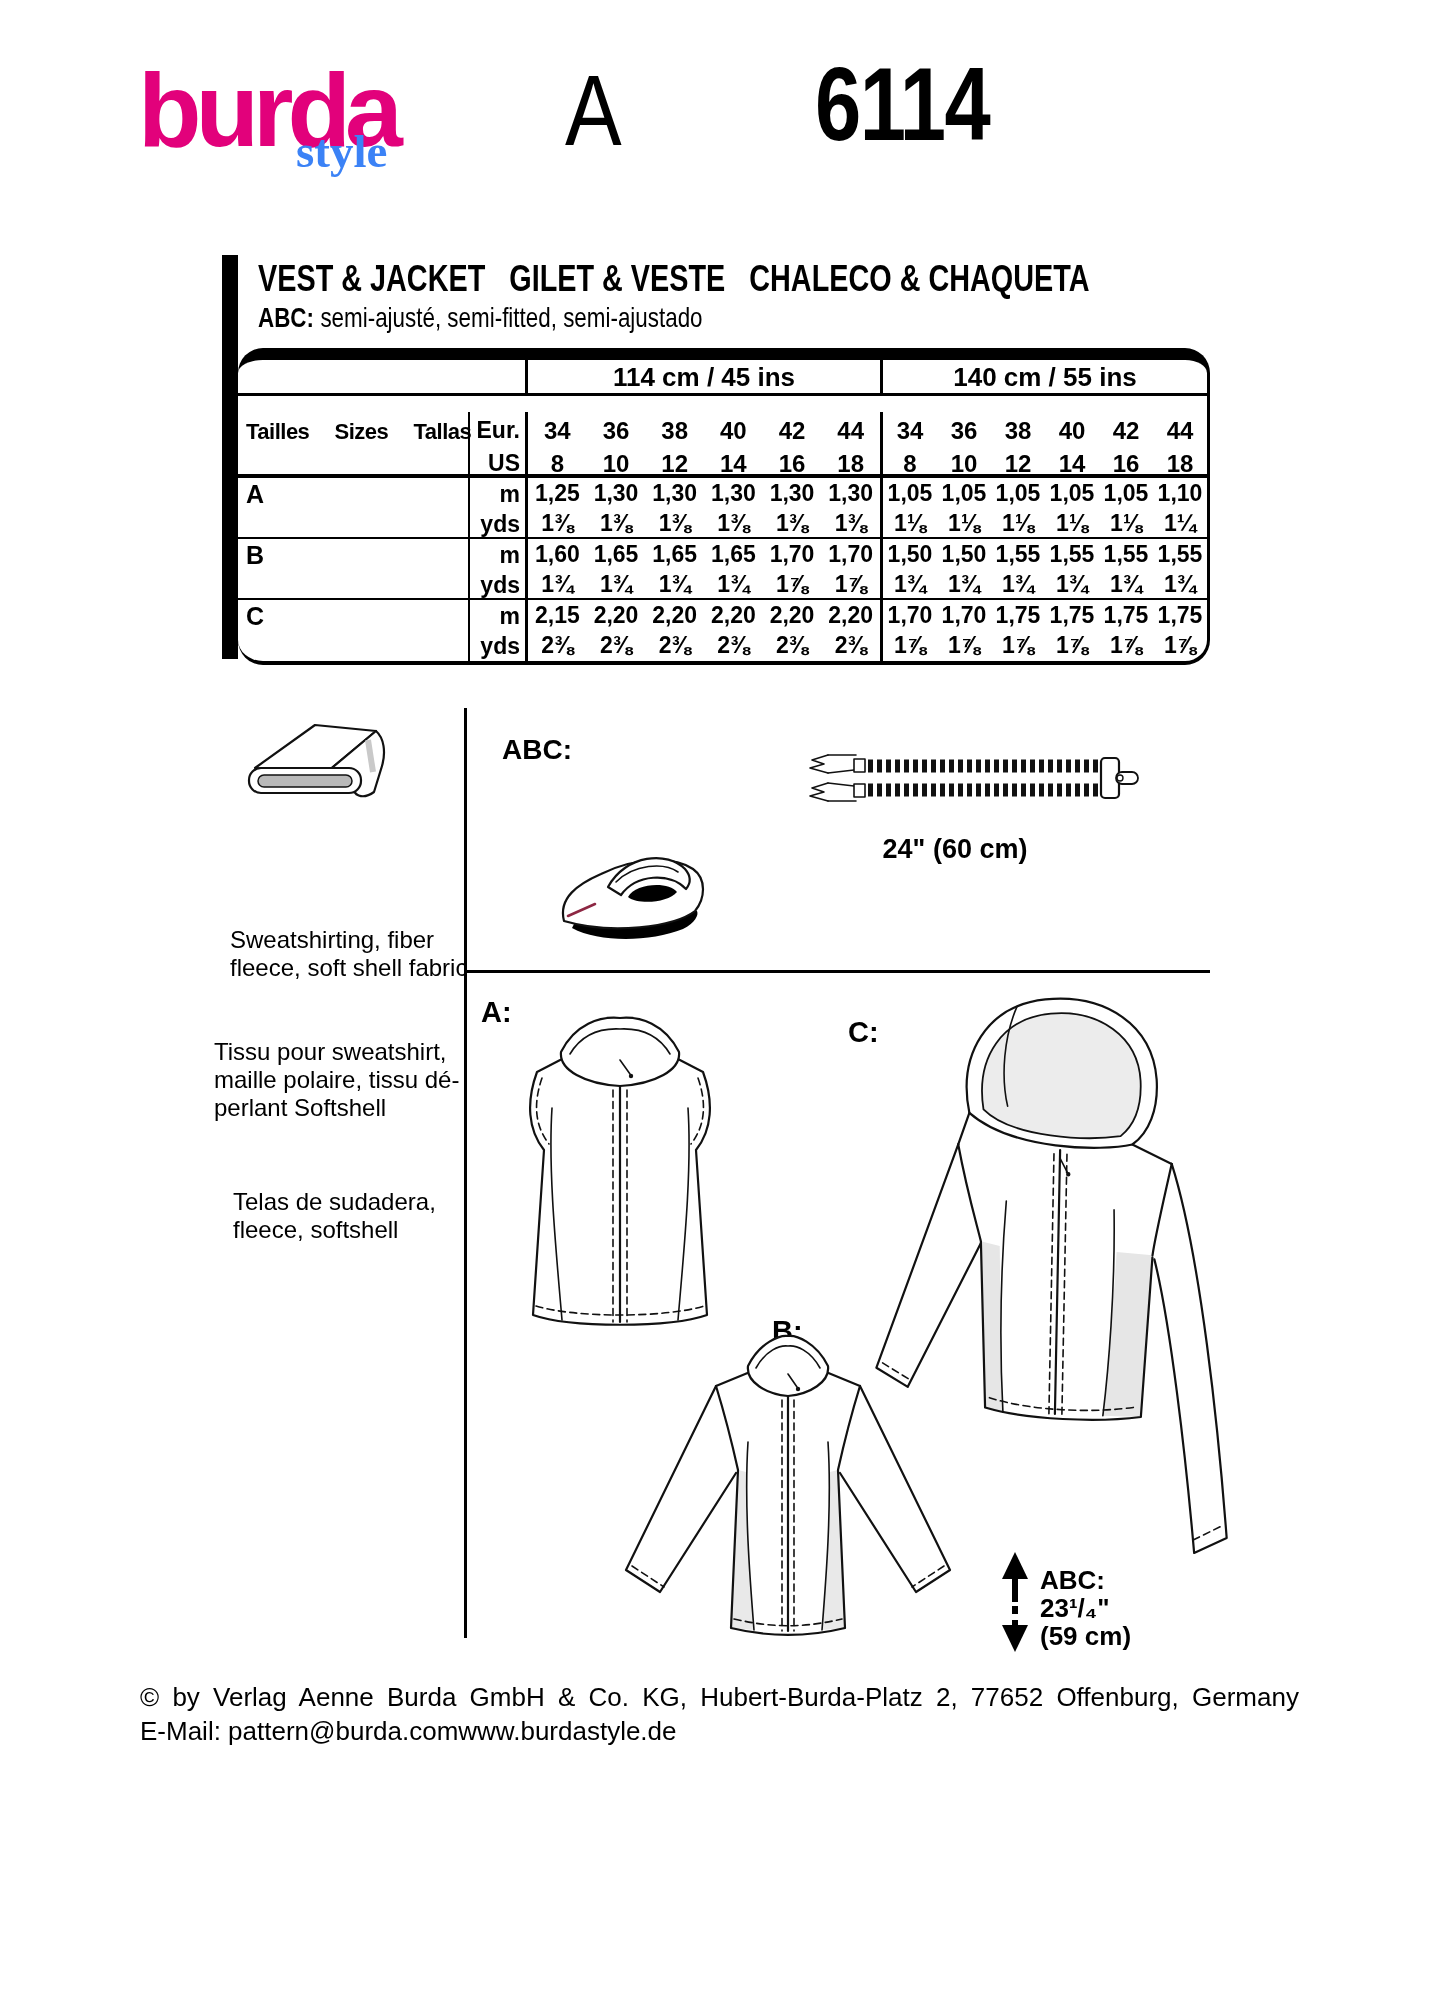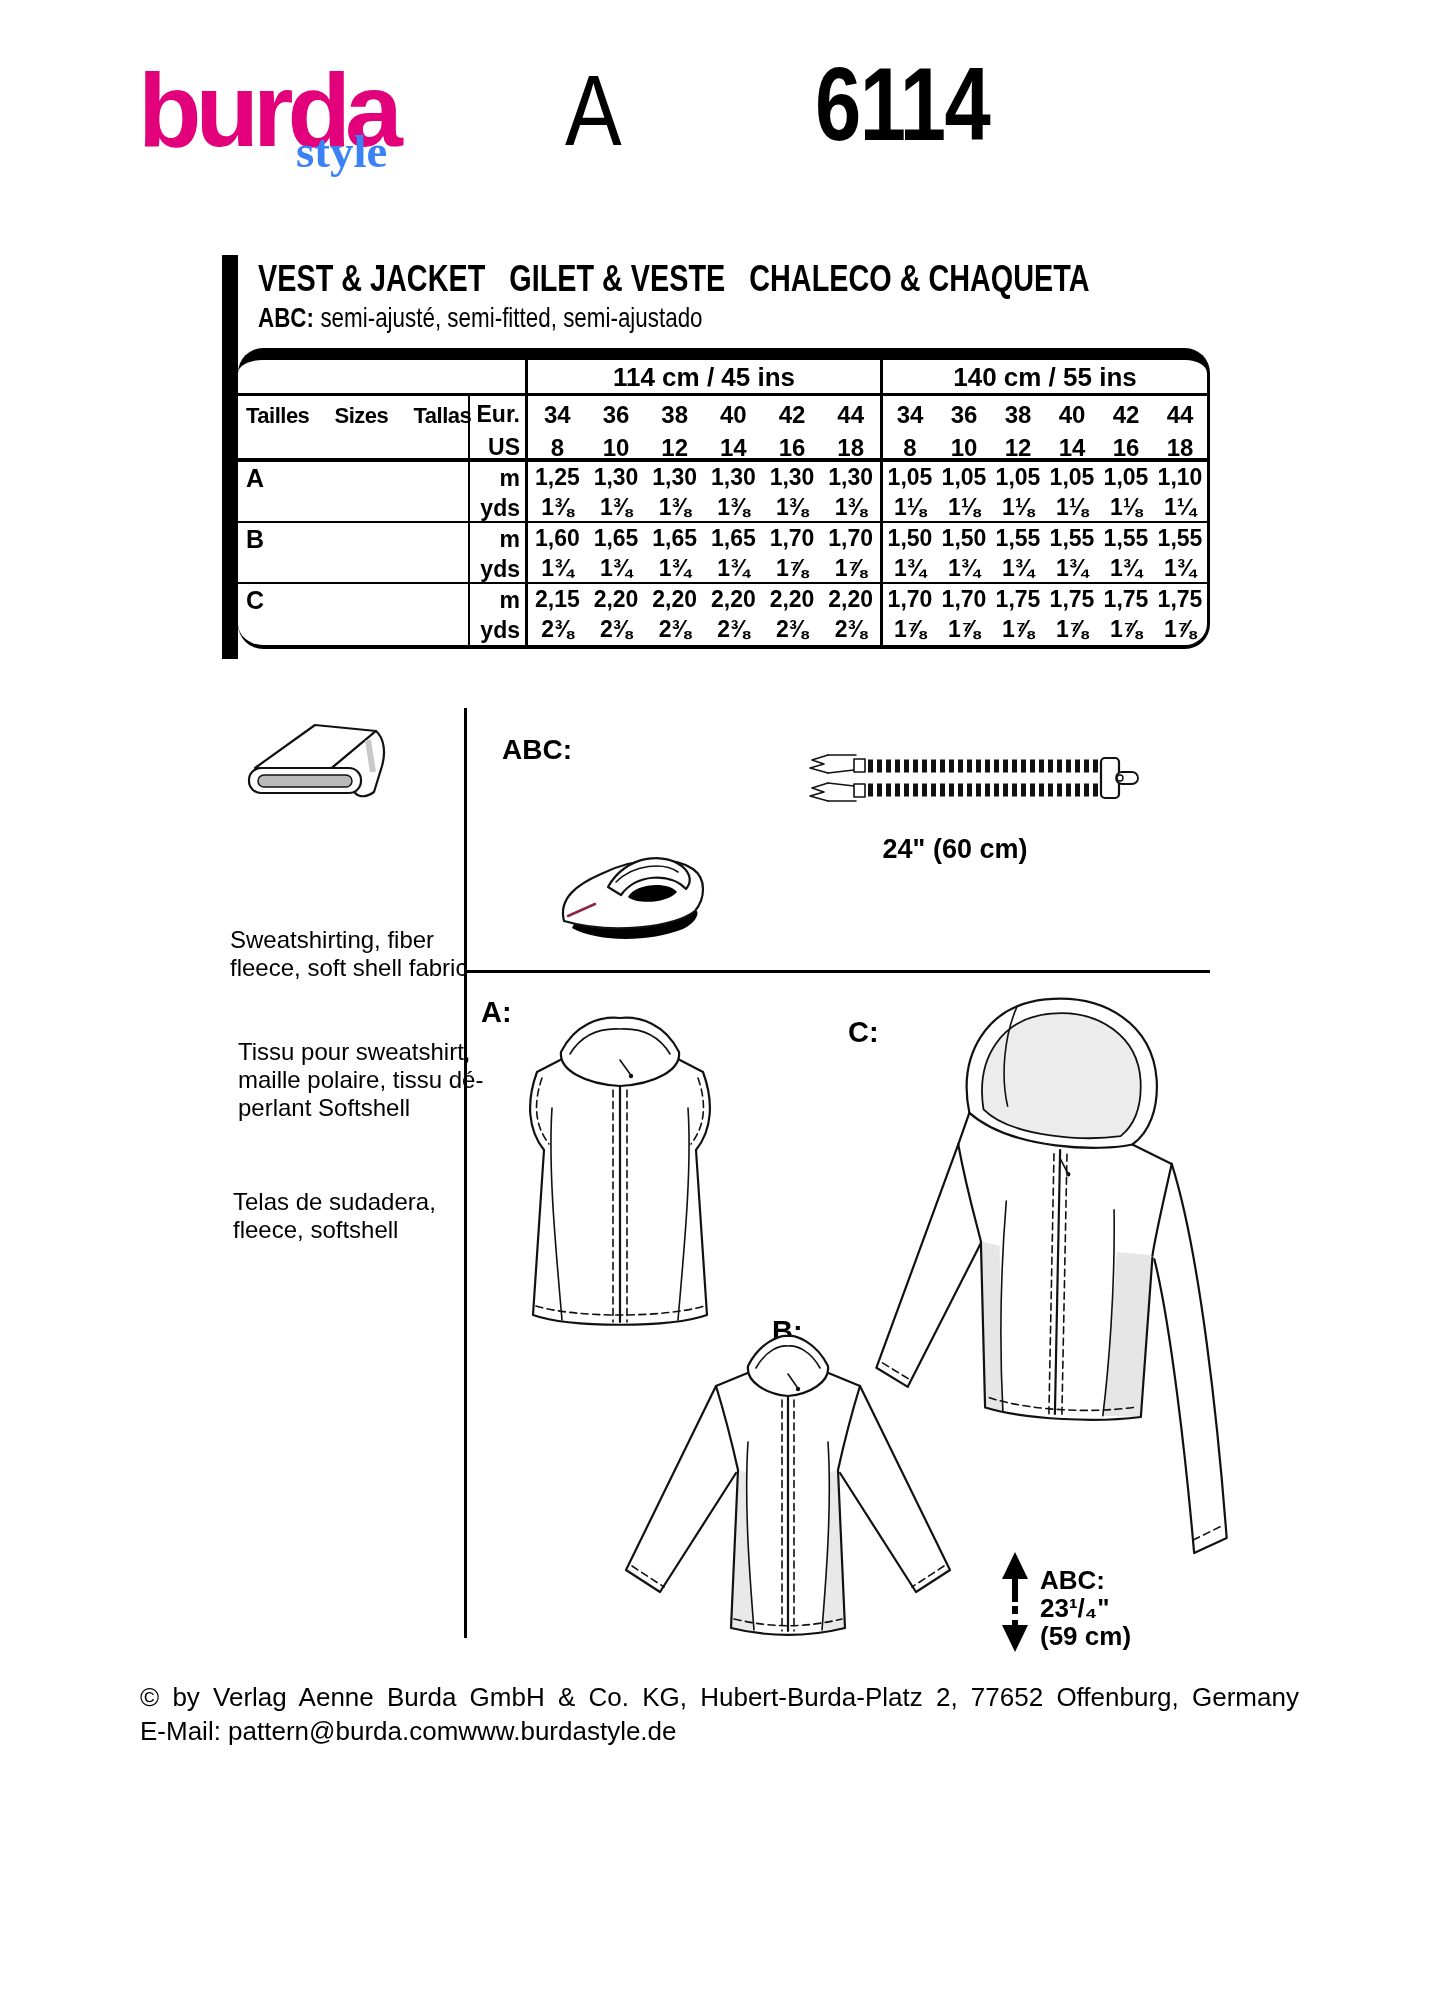--- a/index.html
+++ b/index.html
@@ -20,21 +20,21 @@
   .main-title{left:258px;top:260px;font-size:36px;font-weight:bold;line-height:1.05;}
   .subtitle{left:258px;top:303px;font-size:28px;line-height:1.1;}
   .subtitle b{font-weight:bold;margin-right:8px;}
 
   
   .size-table{left:238px;top:348px;width:972px;box-sizing:border-box;
               border-top:12px solid #000;border-right:3px solid #000;border-bottom:4px solid #000;
               font-weight:bold;border-radius:25px;}
   .t-row{display:flex;box-sizing:border-box;}
   .group-row{height:36px;border-bottom:3px solid #000;}
-  .sizes-row{height:66px;border-bottom:4px solid #000;}
+  .sizes-row{height:66px;border-bottom:4px solid #000;margin-top:16px;}
   .data-row{height:61px;border-bottom:2px solid #000;}
   .data-row.last{border-bottom:none;}
   .c-span{width:287px;box-sizing:border-box;}
   .c-label{width:230px;box-sizing:border-box;padding-left:8px;}
   .c-unit{width:57px;box-sizing:border-box;border-left:2px solid #000;display:flex;flex-direction:column;
           align-items:flex-end;padding-right:5px;}
   .c-group{box-sizing:border-box;border-left:3px solid #000;display:flex;flex-direction:column;}
   .c-group.g1{width:355px;}
   .c-group.g2{width:327px;}
   .group-head{font-size:26px;line-height:34px;text-align:center;}
@@ -51,21 +51,21 @@
 
   
   .divider-v{left:464px;top:708px;width:3px;height:930px;background:#000;}
   .divider-h{left:464px;top:970px;width:746px;height:3px;background:#000;}
   .notions-abc{left:502px;top:734px;font-size:28px;font-weight:bold;}
   .notions-text{left:502px;top:772px;font-size:27px;line-height:31px;white-space:pre-line;}
   .zipper-label{left:850px;top:834px;width:210px;text-align:center;font-size:27px;font-weight:bold;}
 
   .fabric-text{font-size:24px;line-height:28px;white-space:pre-line;}
   .fab-en{left:230px;top:926px;}
-  .fab-fr{left:238px;top:1038px;}
+  .fab-fr{left:214px;top:1038px;}
   .fab-es{left:233px;top:1188px;}
 
   
   .view-label{font-size:29px;font-weight:bold;}
   .lab-a{left:481px;top:996px;}
   .lab-c{left:848px;top:1016px;}
   .lab-b{left:772px;top:1315px;}
 
   
   .len-note{left:1040px;top:1566px;font-size:26px;font-weight:bold;line-height:28px;white-space:pre-line;}

